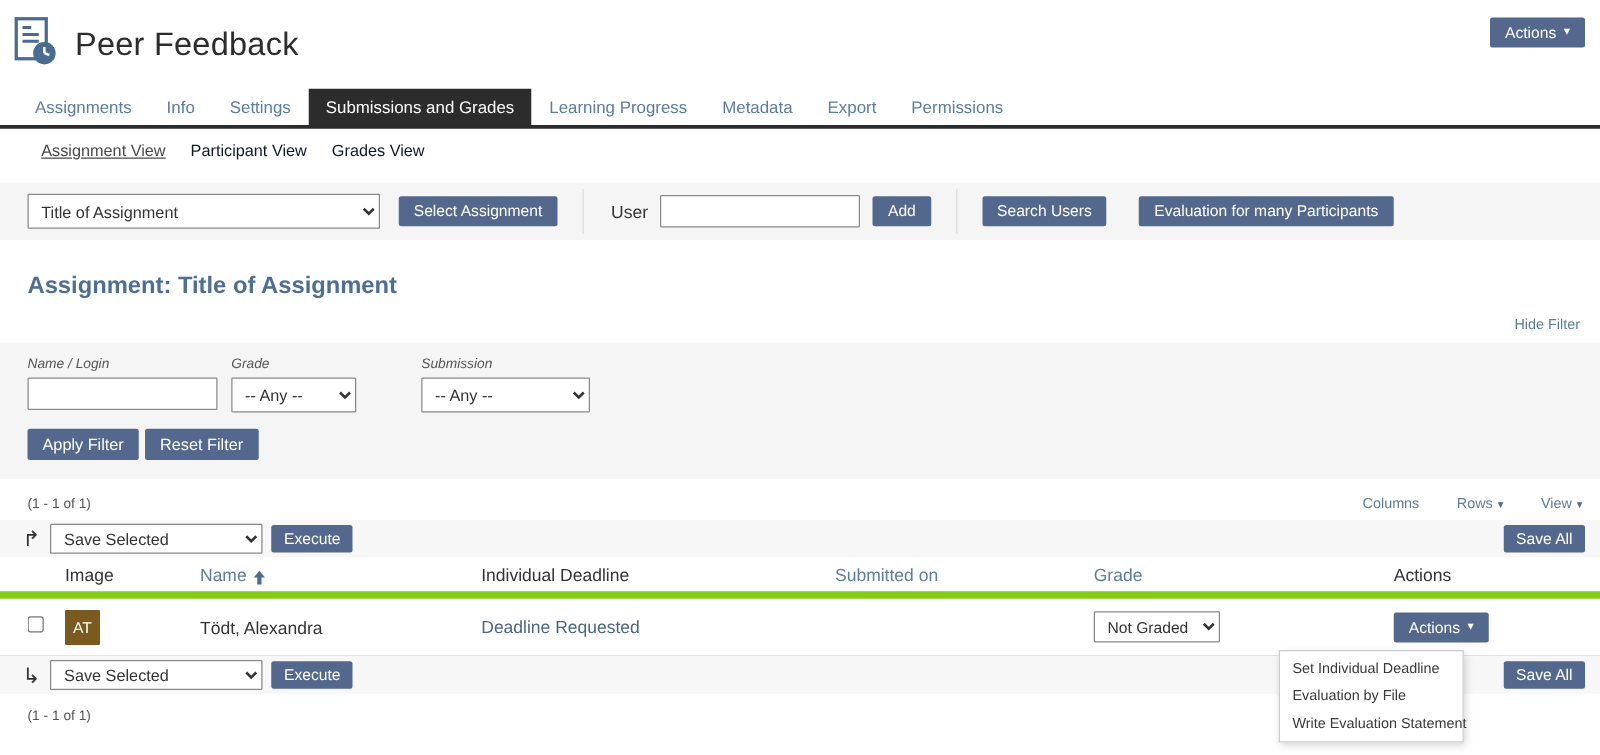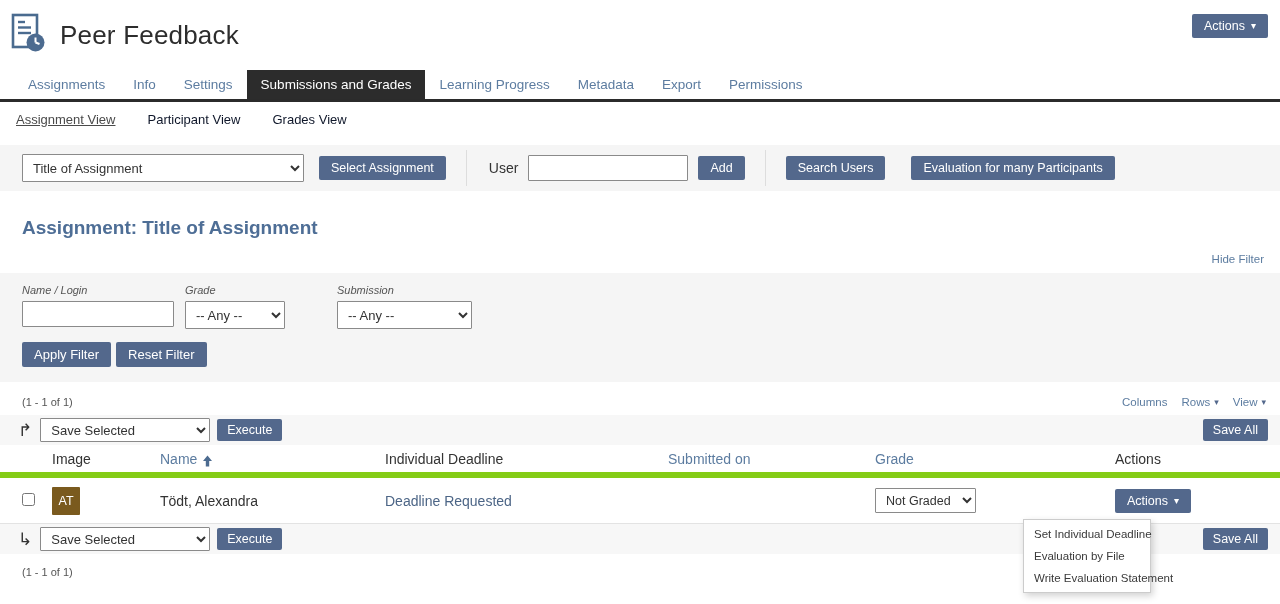--- a/index.html
+++ b/index.html
@@ -15,21 +15,21 @@
          padding: 5px 12px; cursor: pointer; white-space: nowrap; }
   .hdr-actions { position: absolute; top: 14px; right: 12px; }
   .caret { font-size: 10px; line-height: 1; }
 
   
   .tabs { display: flex; margin-top: 10px; border-bottom: 3px solid #2b2b2b; padding-left: 14px; }
   .tab { font-size: 13.5px; color: #5c7ca0; text-decoration: none; padding: 7px 14px; cursor: pointer; }
   .tab.active { background: #2c2c2c; color: #fff; }
 
   
-  .subtabs { display: flex; gap: 32px; padding: 10px 0 8px 16px; }
+  .subtabs { display: flex; gap: 20px; padding: 10px 0 8px 33px; }
   .subtab { font-size: 13px; color: #0f172a; text-decoration: none; cursor: pointer; }
   .subtab.active { color: #4a4a4a; text-decoration: underline; }
 
   
   .toolbar1 { margin-top: 10px; background: #f5f5f5; display: flex; align-items: center;
               padding: 9px 22px; gap: 10px; }
   select { font-family: inherit; font-size: 13px; color: #333; background: #fff;
            border: 1px solid #8a8a8a; border-radius: 1px; height: 28px; padding: 2px 6px; }
   .sel-assignment { width: 282px; margin-right: 5px; }
   input[type=text] { font-family: inherit; font-size: 13px; border: 1px solid #8a8a8a;
@@ -51,21 +51,21 @@
   .f-grade { margin-left: 11px; }
   .f-grade select { width: 100px; }
   .f-sub { margin-left: 52px; }
   .f-sub select { width: 135px; }
   .fbtns { margin-top: 13px; display: flex; gap: 5px; }
   .fbtns .btn { font-size: 13px; padding: 5px 12px; }
 
   
   .range-row { display: flex; align-items: center; padding: 14px 14px 7px 22px; }
   .range { font-size: 11px; color: #555; }
-  .tctrl { margin-left: auto; display: flex; gap: 14px; align-items: flex-start; }
+  .tctrl { margin-left: auto; display: flex; gap: 30px; align-items: flex-start; }
   .tctrl a { font-size: 11.5px; color: #5c7ca0; text-decoration: none; cursor: pointer;
              display: inline-flex; gap: 4px; align-items: center; }
   .tctrl .caret { color: #53688c; font-size: 9px; }
 
   
   .strip { background: #f7f7f7; display: flex; align-items: center; padding: 3px 12px; height: 30px; }
   .corner-arrow { font-size: 17px; color: #333; margin: 0 8px 0 6px; line-height: 1; }
   .strip select { width: 170px; height: 24px; margin-right: 7px; }
   .strip .btn { font-size: 12.5px; padding: 4px 10px; }
   .saveall { margin-left: auto; }
@@ -77,21 +77,21 @@
   .thead .th { font-size: 14px; color: #333; }
   .thead .th a { color: #5c7ca0; text-decoration: none; cursor: pointer; display: inline-flex;
                  align-items: flex-end; gap: 5px; }
   .trow { height: 46px; border-bottom: 1px solid #e3e3e3; }
   .avatar { width: 28px; height: 28px; background: #7a5a1e; color: #fff; font-size: 12.5px;
             display: flex; align-items: center; justify-content: center; border-radius: 1px; }
   .cell-name { font-size: 14px; color: #333; }
   .cell-deadline a { font-size: 14px; color: #4c6586; text-decoration: none; cursor: pointer; }
   .grade-select { width: 101px; height: 25px; font-size: 12.5px; }
   .cell-actions { position: relative; }
-  .rowmenu { position: absolute; left: -92px; top: 30px; width: 128px; background: #fff;
+  .rowmenu { position: absolute; left: -92px; top: 30px; width: 148px; background: #fff;
              border: 1px solid #ccc; box-shadow: 2px 3px 7px rgba(0,0,0,.18); z-index: 10;
              padding: 3px 0; }
   .rowmenu a { display: block; font-size: 11.5px; color: #3a3a3a; text-decoration: none;
                padding: 5px 10px; white-space: nowrap; cursor: pointer; }
 
   .selectall-row { display: flex; align-items: center; gap: 16px; padding: 10px 0 10px 26px; }
   .selectall-row label { font-size: 12.5px; color: #333; }
   .range-bottom { padding: 8px 22px; }
   input[type=checkbox] { width: 13px; height: 13px; cursor: pointer; }
 </style>

